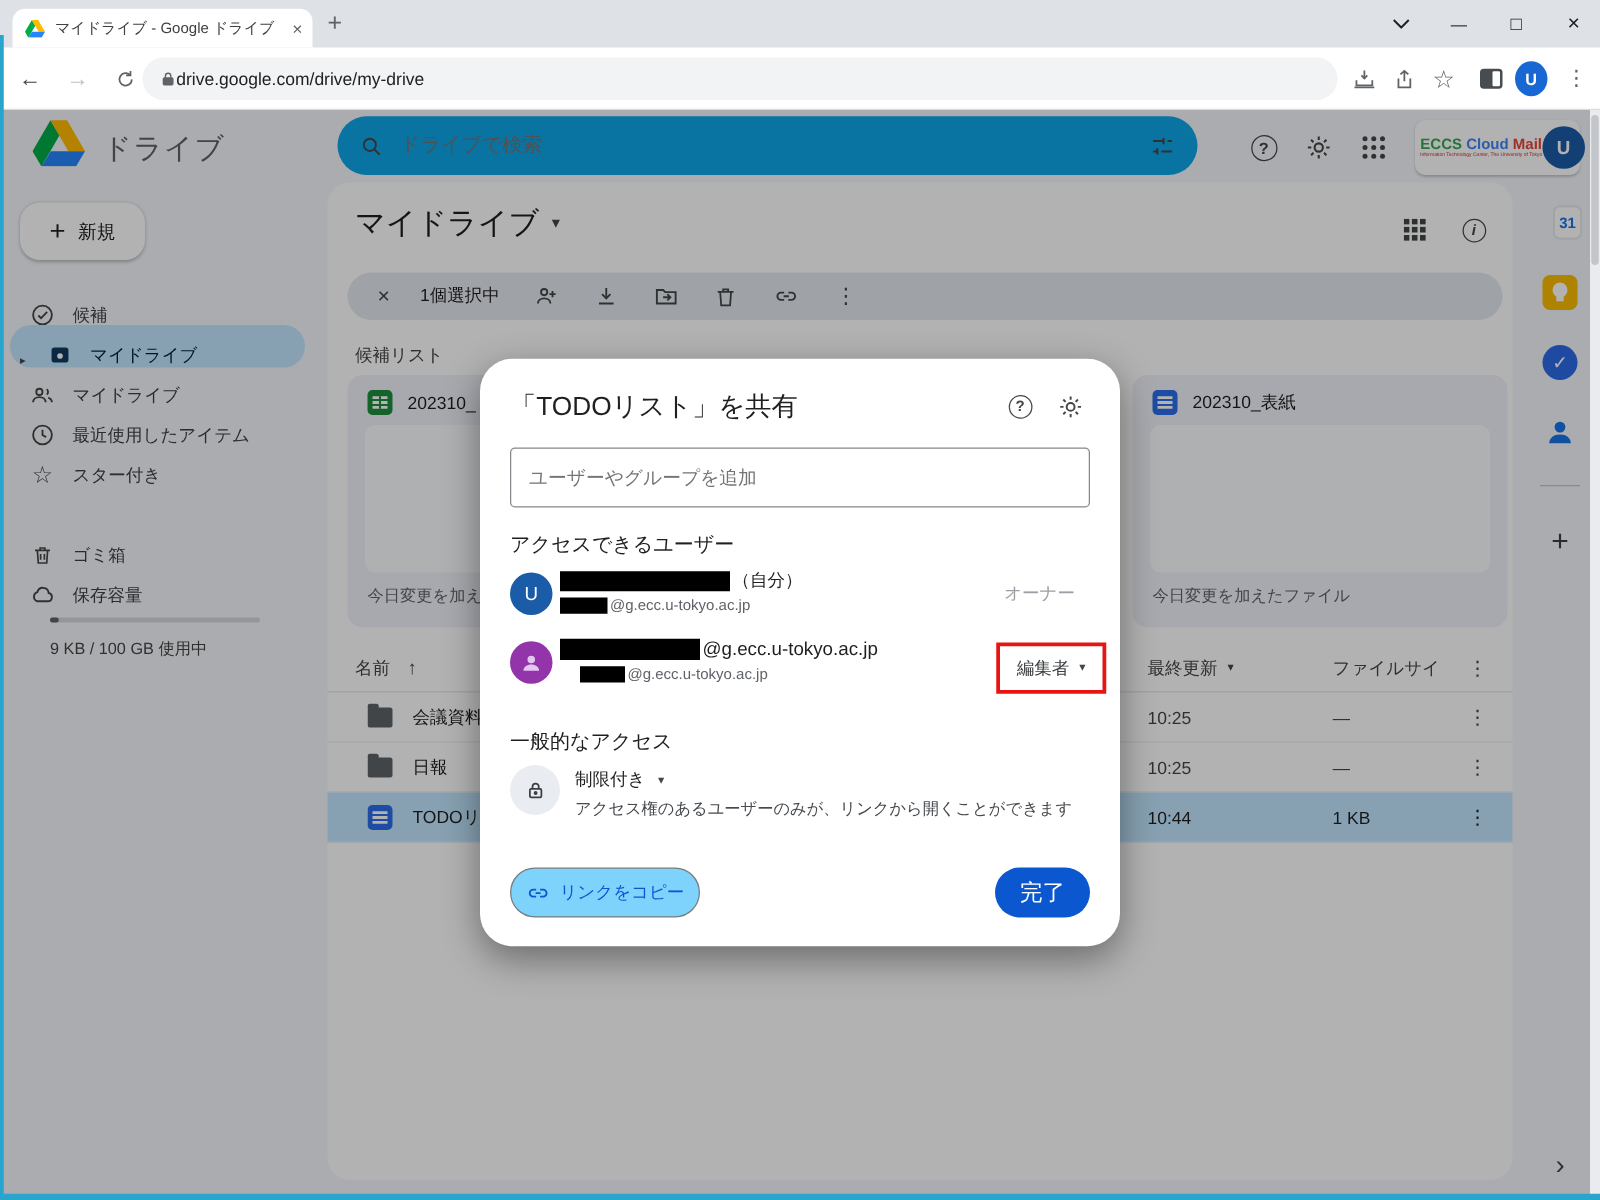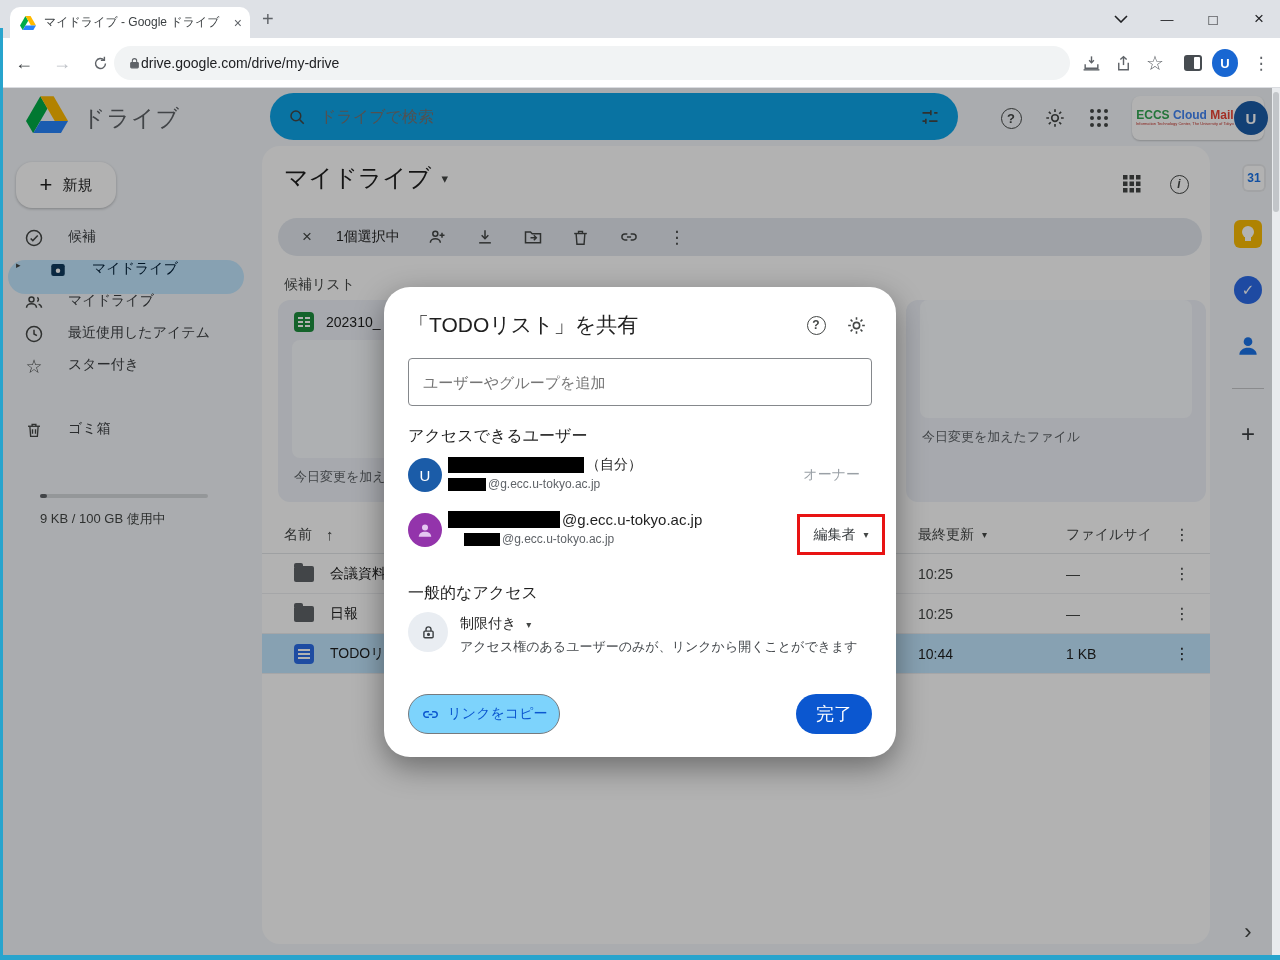--- a/index.html
+++ b/index.html
@@ -30,21 +30,21 @@
   .search { position:absolute; left:270px; top:5px; width:688px; height:47px; border-radius:24px; background:#0ea5e9; display:flex; align-items:center; padding:0 18px; color:#3c4043; }
   .search input { border:none; background:transparent; outline:none; font-size:16px; color:#3c4043; flex:1; margin-left:14px; font-family:inherit; }
   .hdric { position:absolute; top:17px; width:26px; height:26px; display:flex; align-items:center; justify-content:center; color:#444746; }
   .badge { position:absolute; left:1132px; top:8px; width:132px; height:44px; background:#ffffff; border-radius:8px; box-shadow:0 1px 2px rgba(0,0,0,.2); display:flex; align-items:center; padding:3px 4px; }
   .badge-txt { flex:1; text-align:center; line-height:1.1; }
   .badge-line1 { font-size:12px; font-weight:bold; white-space:nowrap; }
   .badge-line2 { font-size:4px; color:#c4342b; white-space:nowrap; }
   .avatar-lg { width:34px; height:34px; border-radius:50%; background:#1b5ca8; color:#fff; font-size:15px; font-weight:bold; display:flex; align-items:center; justify-content:center; flex:none; }
 
   .newbtn { position:absolute; left:16px; top:74px; width:100px; height:46px; background:#ffffff; border-radius:16px; box-shadow:0 1px 3px rgba(0,0,0,.25); display:flex; align-items:center; justify-content:center; gap:10px; font-size:15px; }
-  .sitem { position:absolute; left:8px; width:236px; height:34px; border-radius:17px; display:flex; align-items:flex-start; padding-left:16px; gap:24px; font-size:14px; color:#3d4043; }
+  .sitem { position:absolute; left:8px; width:236px; height:34px; border-radius:17px; display:flex; align-items:flex-end; padding-left:16px; gap:14px; font-size:14px; color:#3d4043; }
   .sitem .ic { width:20px; height:20px; display:flex; align-items:center; justify-content:center; color:#444746; flex:none; }
   .sitem.sel { background:#c2e7ff; color:#001d35; }
   .caret-sp { width:8px; font-size:9px; color:#444746; margin-left:-8px; }
   .storbar { position:absolute; left:40px; top:406px; width:168px; height:4px; border-radius:2px; background:#d5d8db; }
   .storbar .fill { width:7px; height:4px; border-radius:2px; background:#5f6368; }
   .stortxt { position:absolute; left:40px; top:422px; font-size:13px; color:#444746; }
 
   .main { position:absolute; left:262px; top:58px; width:948px; height:798px; background:#ffffff; border-radius:18px; }
   .mtitle { position:absolute; left:22px; top:16px; font-size:24px; color:#1f1f1f; display:flex; align-items:center; gap:10px; }
   .viewic { position:absolute; top:26px; width:24px; height:24px; display:flex; align-items:center; justify-content:center; color:#444746; }
@@ -277,20 +277,28 @@
       <span class="ic">
         <svg width="18" height="18" viewBox="0 0 24 24" fill="none" stroke="#444746" stroke-width="1.8">
             <path d="M4 7h16"></path>
             <path d="M9.5 7V4.5h5V7"></path>
             <path d="M6.5 7l1 13.5h9l1-13.5"></path>
             <path d="M10 11v6M14 11v6"></path>
           </svg>
       </span>
       <span>ゴミ箱</span>
     </div>
+    <div class="sitem" style="top:364px;">
+      <span class="ic">
+        <svg width="20" height="20" viewBox="0 0 24 24" fill="none" stroke="#444746" stroke-width="1.8">
+            <path d="M7 18h10a4 4 0 0 0 .9-7.9A5.5 5.5 0 0 0 7.1 9.2 4.6 4.6 0 0 0 7 18z"></path>
+          </svg>
+      </span>
+      <span>保存容量</span>
+    </div>
     <div class="storbar">
         <div class="fill"></div>
       </div>
     <div class="stortxt">9 KB / 100 GB 使用中</div>
 
     <div class="main">
       <div class="mtitle">
         <span>マイドライブ</span>
         <span style="font-size:13px; color:#444746;">▾</span>
       </div>
@@ -355,20 +363,24 @@
 
       <div class="card" style="left:16px;">
         <div class="chead">
           <span class="fic sheet"></span>
           <span>202310_</span>
         </div>
         <div class="thumb"></div>
         <div class="cfoot">今日変更を加えたファイル</div>
       </div>
       <div class="card" style="left:644px;">
+        <div class="chead">
+          <span class="fic doc"></span>
+          <span>202310_表紙</span>
+        </div>
         <div class="thumb"></div>
         <div class="cfoot">今日変更を加えたファイル</div>
       </div>
 
       <div class="thead">
         <div class="cell" style="left:22px; gap:14px;">
           <span>名前</span>
           <span style="font-size:15px;">↑</span>
         </div>
         <div class="cell" style="left:656px; gap:8px;">

